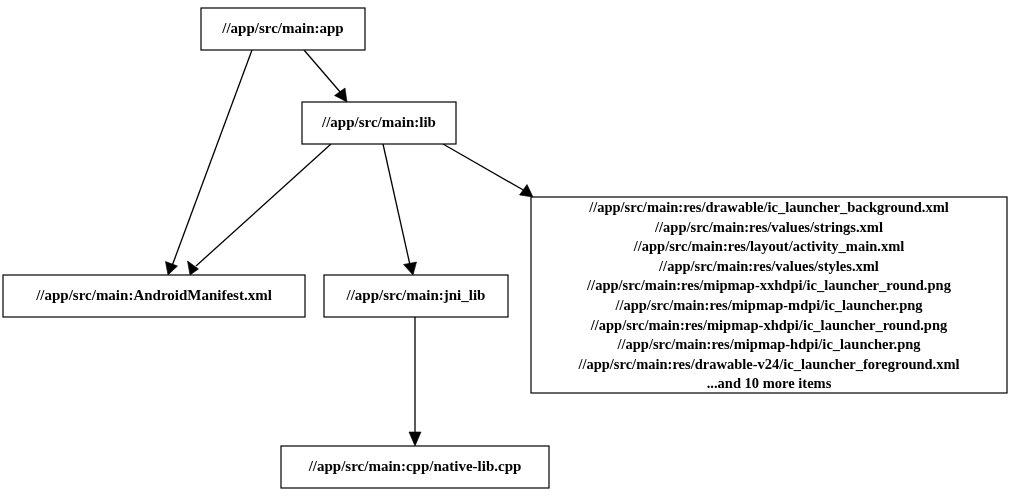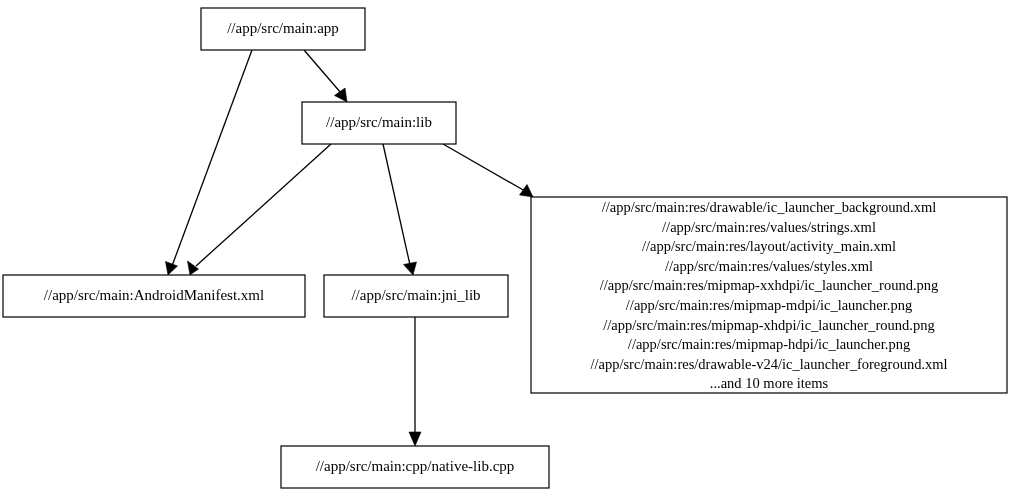--- a/index.html
+++ b/index.html
@@ -12,20 +12,21 @@
     width: 1018px;
     height: 496px;
     overflow: hidden;
     font-family: "Liberation Serif", "DejaVu Serif", serif;
   }
   #graph-root {
     position: relative;
     width: 1018px;
     height: 496px;
     background: #ffffff;
+    font-weight: bold;
   }
   svg#graph-canvas {
     display: block;
     width: 1018px;
     height: 496px;
   }
   .node-box {
     fill: #ffffff;
     stroke: #000000;
     stroke-width: 1.2;

